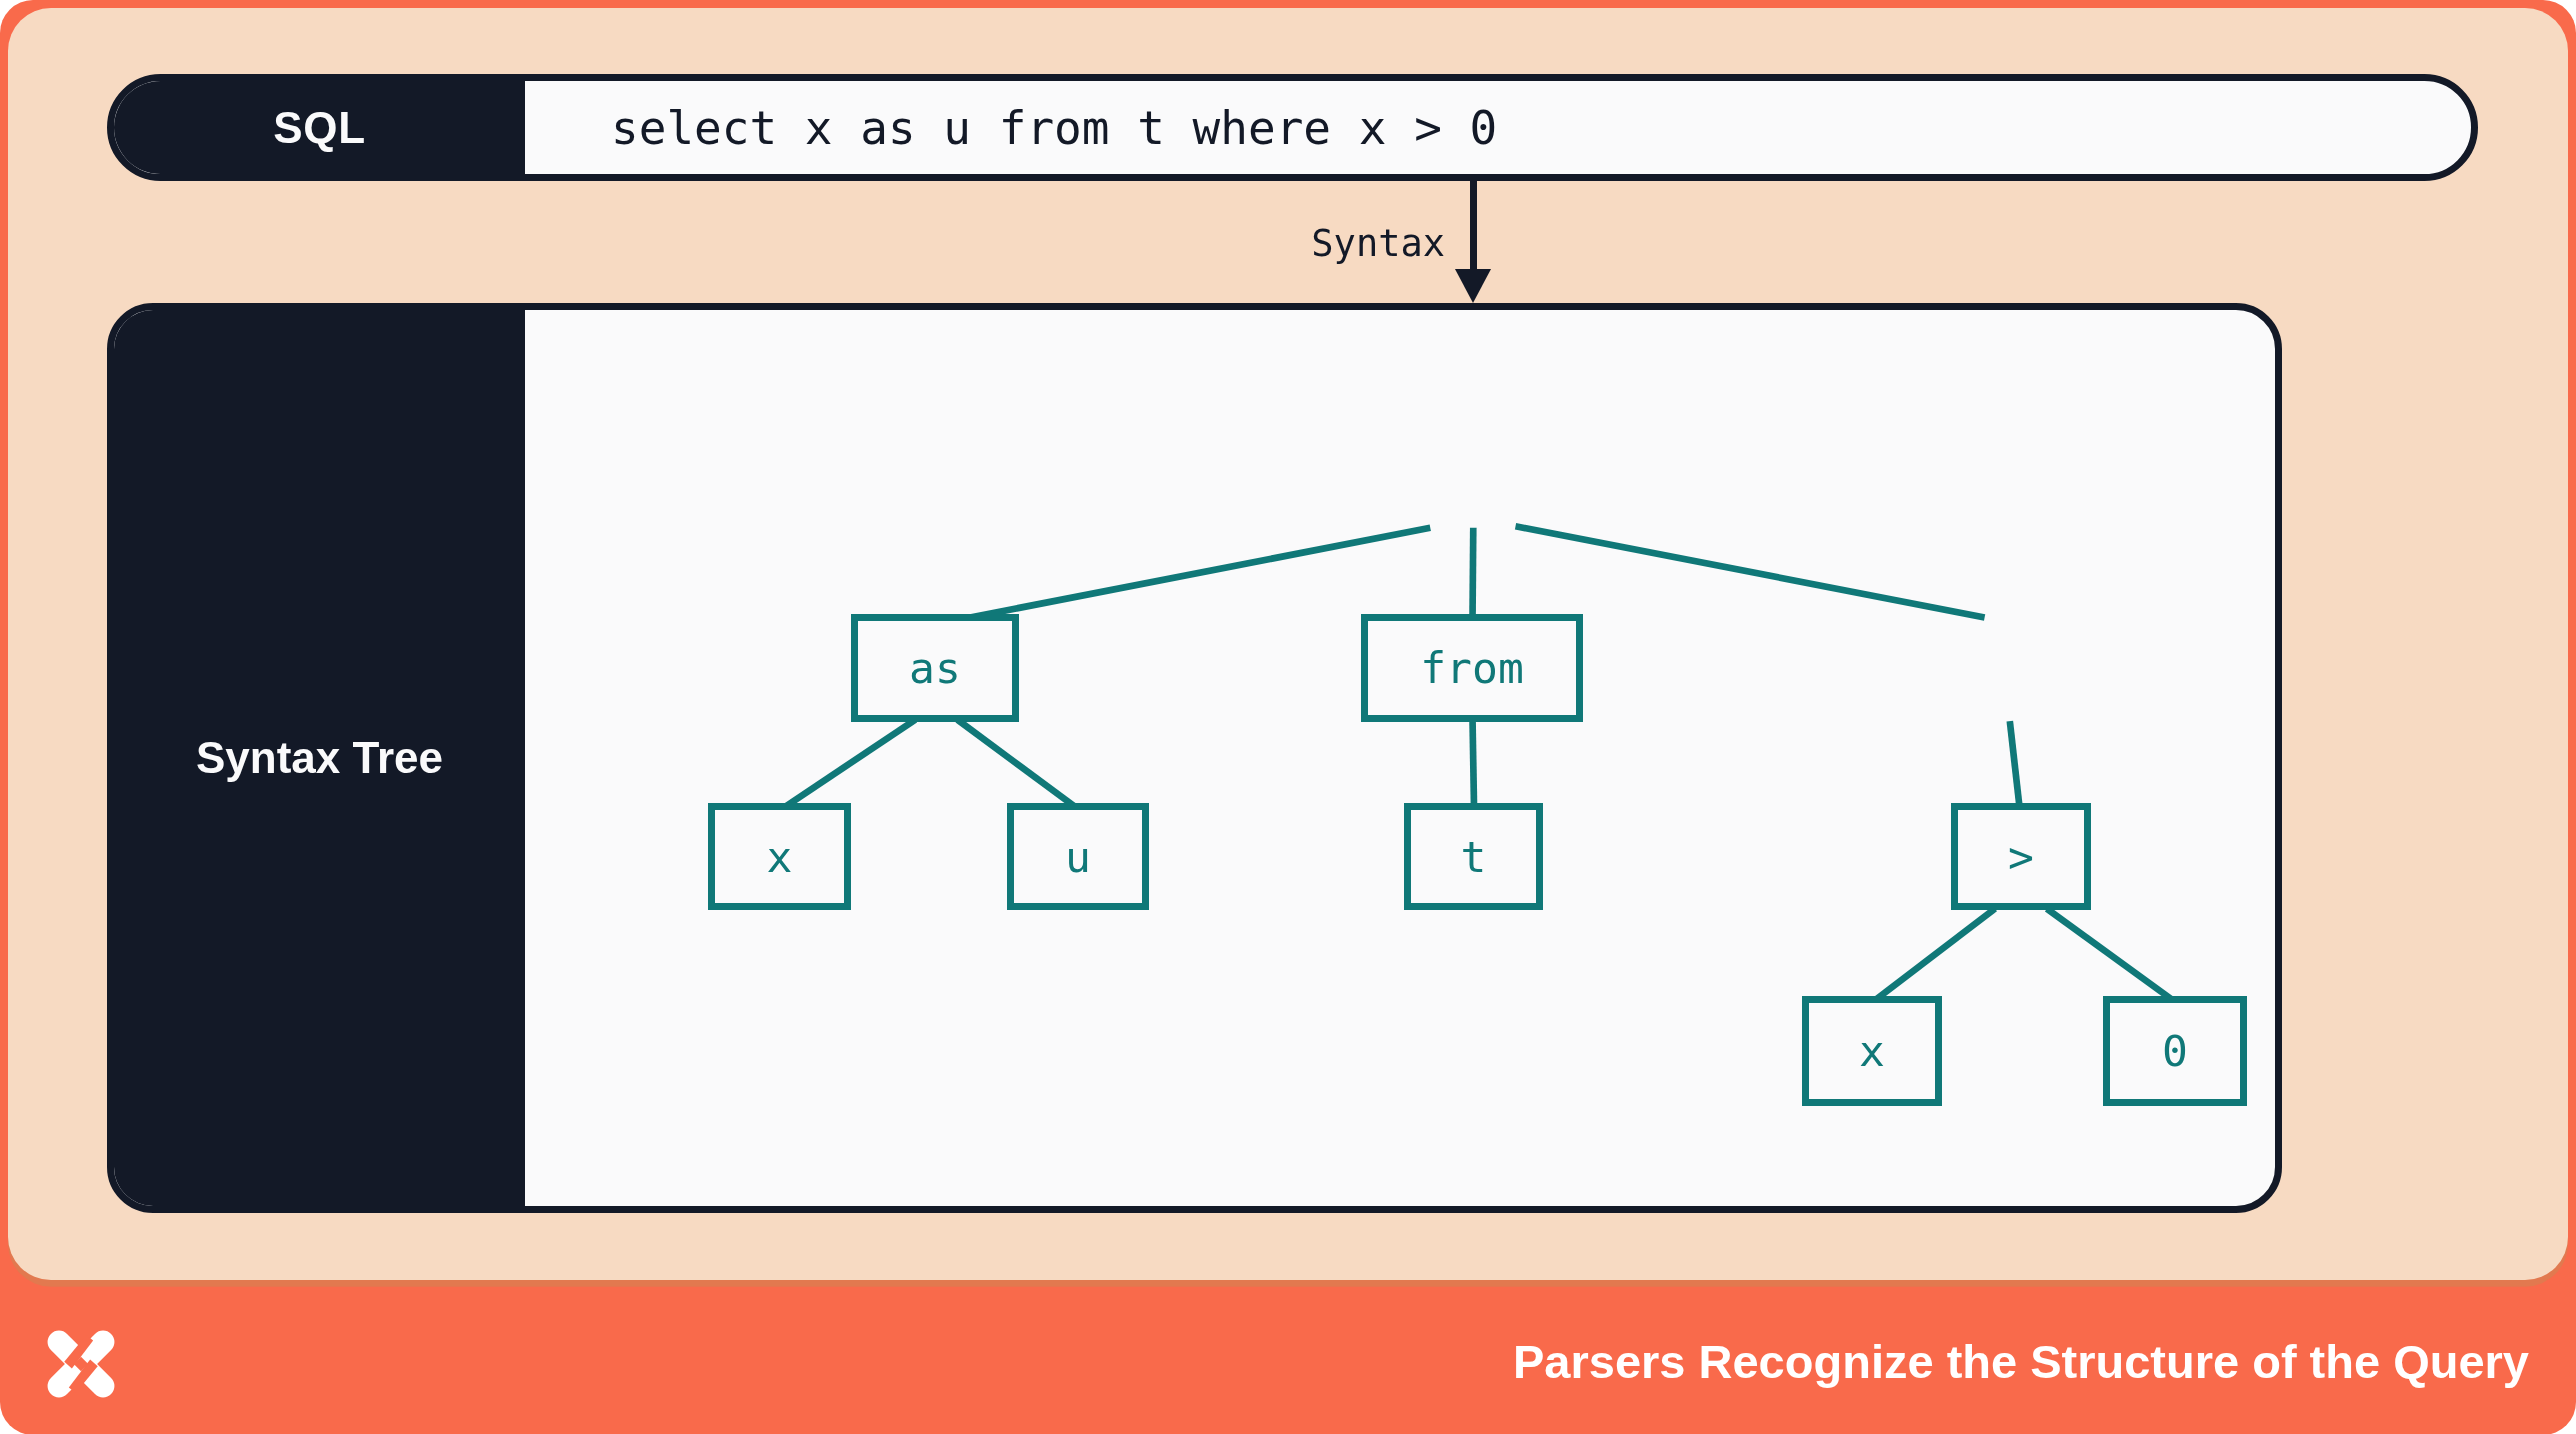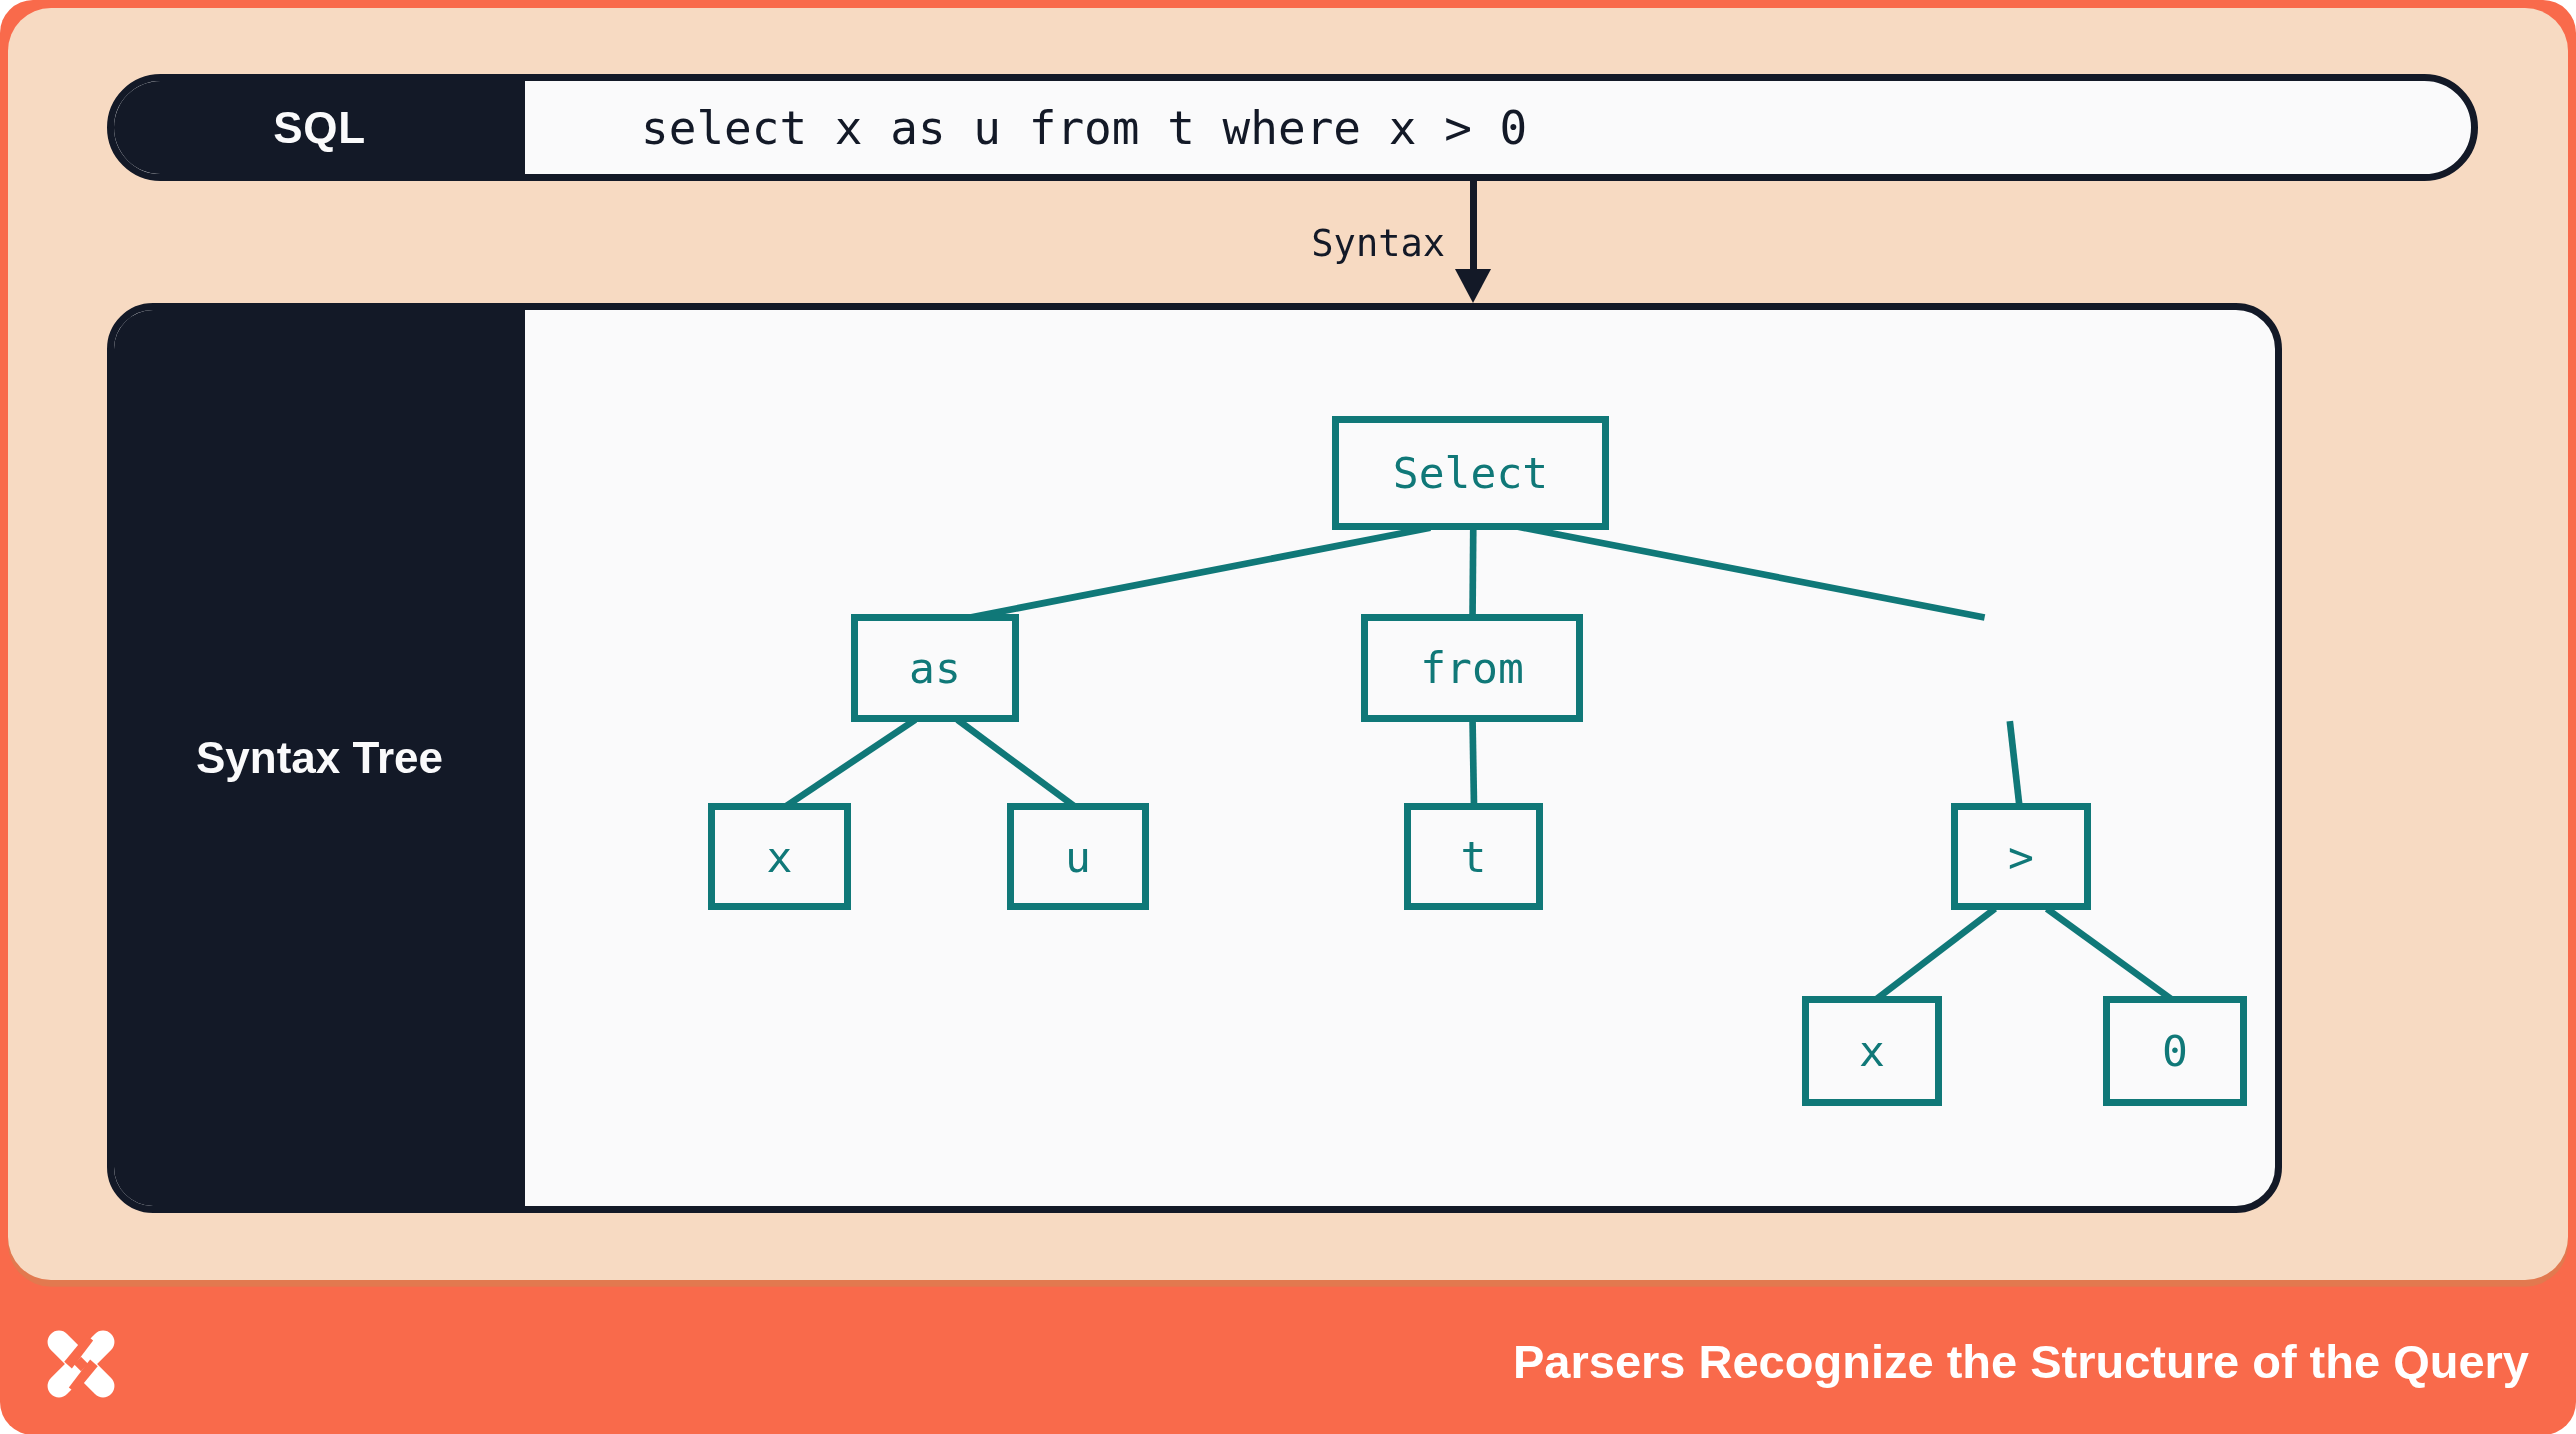--- a/index.html
+++ b/index.html
@@ -37,21 +37,21 @@
     flex:0 0 411px;
     background:#131927;
     display:flex;align-items:center;justify-content:center;
   }
   .sql-bar .label-cell span{
     color:#FAFAFB;font-size:44px;font-weight:bold;letter-spacing:0.7px;
   }
   .sql-bar .query-cell{
     flex:1;
     display:flex;align-items:center;
-    padding-left:116px;
+    padding-left:86px;
   }
   .sql-bar .query-cell span{
     font-family:"DejaVu Sans Mono", monospace;
     font-size:46px;color:#131927;letter-spacing:0px;white-space:pre;
   }
   
   .arrow-line{
     position:absolute;
     left:1470px;top:181px;width:6.7px;height:93px;
     background:#131927;
@@ -155,23 +155,20 @@
         <line x1="2045" y1="710" x2="2678" y2="833"></line>
         <line x1="1235" y1="971" x2="1060" y2="1088"></line>
         <line x1="1292" y1="971" x2="1450" y2="1088"></line>
         <line x1="1987" y1="971" x2="1989" y2="1088"></line>
         <line x1="2712" y1="973" x2="2725" y2="1088"></line>
         <line x1="2692" y1="1226" x2="2532" y2="1348"></line>
         <line x1="2762" y1="1226" x2="2930" y2="1348"></line>
       </g>
     </svg>
 
-    <div class="node node-select">
-      <span>Select</span>
-    </div>
     <div class="node node-from">
       <span>from</span>
     </div>
     <div class="node node-as">
       <span>as</span>
     </div>
     <div class="node node-x1">
       <span>x</span>
     </div>
     <div class="node node-u">

